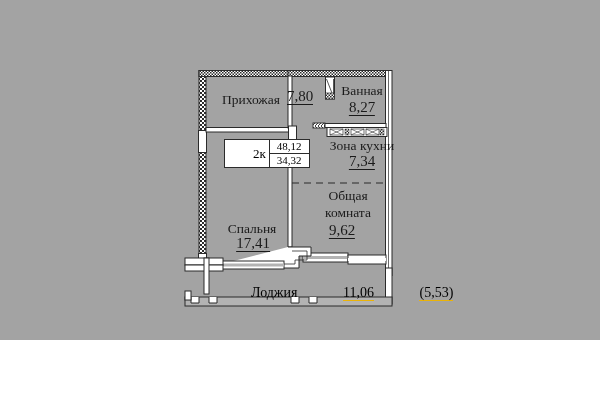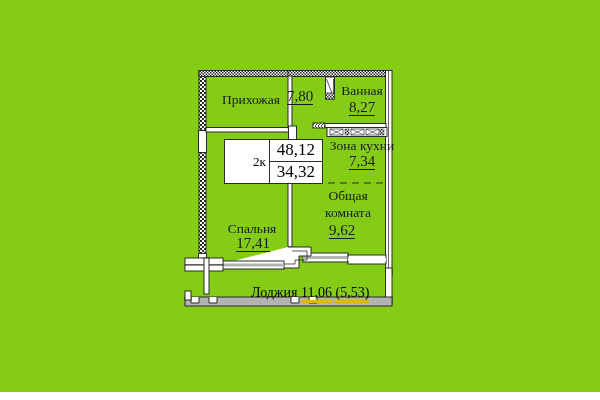--- a/index.html
+++ b/index.html
@@ -9,22 +9,22 @@
   }
   body {
     width: 600px;
     height: 400px;
     overflow: hidden;
     font-family: "Liberation Serif", serif;
   }
   #plan-root {
     position: relative;
     width: 600px;
-    height: 392px;
-    background: #84cc16;
+    height: 340px;
+    background: #a3a3a3;
   }
   #plan-svg {
     position: absolute;
     left: 0;
     top: 0;
     width: 600px;
     height: 400px;
     display: block;
   }
   .lbl {
@@ -61,34 +61,35 @@
     justify-content: center;
     font-size: 13px;
     padding: 0 3px;
     border-right: 1px solid #2b2b2b;
   }
   .sum-vals {
     display: flex;
     flex-direction: column;
   }
   .sum-v {
-    font-size: 17px;
+    font-size: 11px;
     padding: 0px 7px 1px 7px;
     text-align: center;
   }
   .sum-v.top {
     border-bottom: 1px solid #2b2b2b;
   }
   .loggia-lbl {
     position: absolute;
     font-size: 14px;
     white-space: nowrap;
   }
   .loggia-lbl .u {
-    border-bottom: 3px solid #eab308;
+    border-bottom: 1px solid #eab308;
+    margin-left: 42px;
   }
 </style>
 </head>
 <body>
 
 <div id="plan-root">
 
   <svg id="plan-svg" viewBox="0 0 600 400">
     <defs>
       <pattern id="brickHatch" width="4" height="4" patternUnits="userSpaceOnUse">

